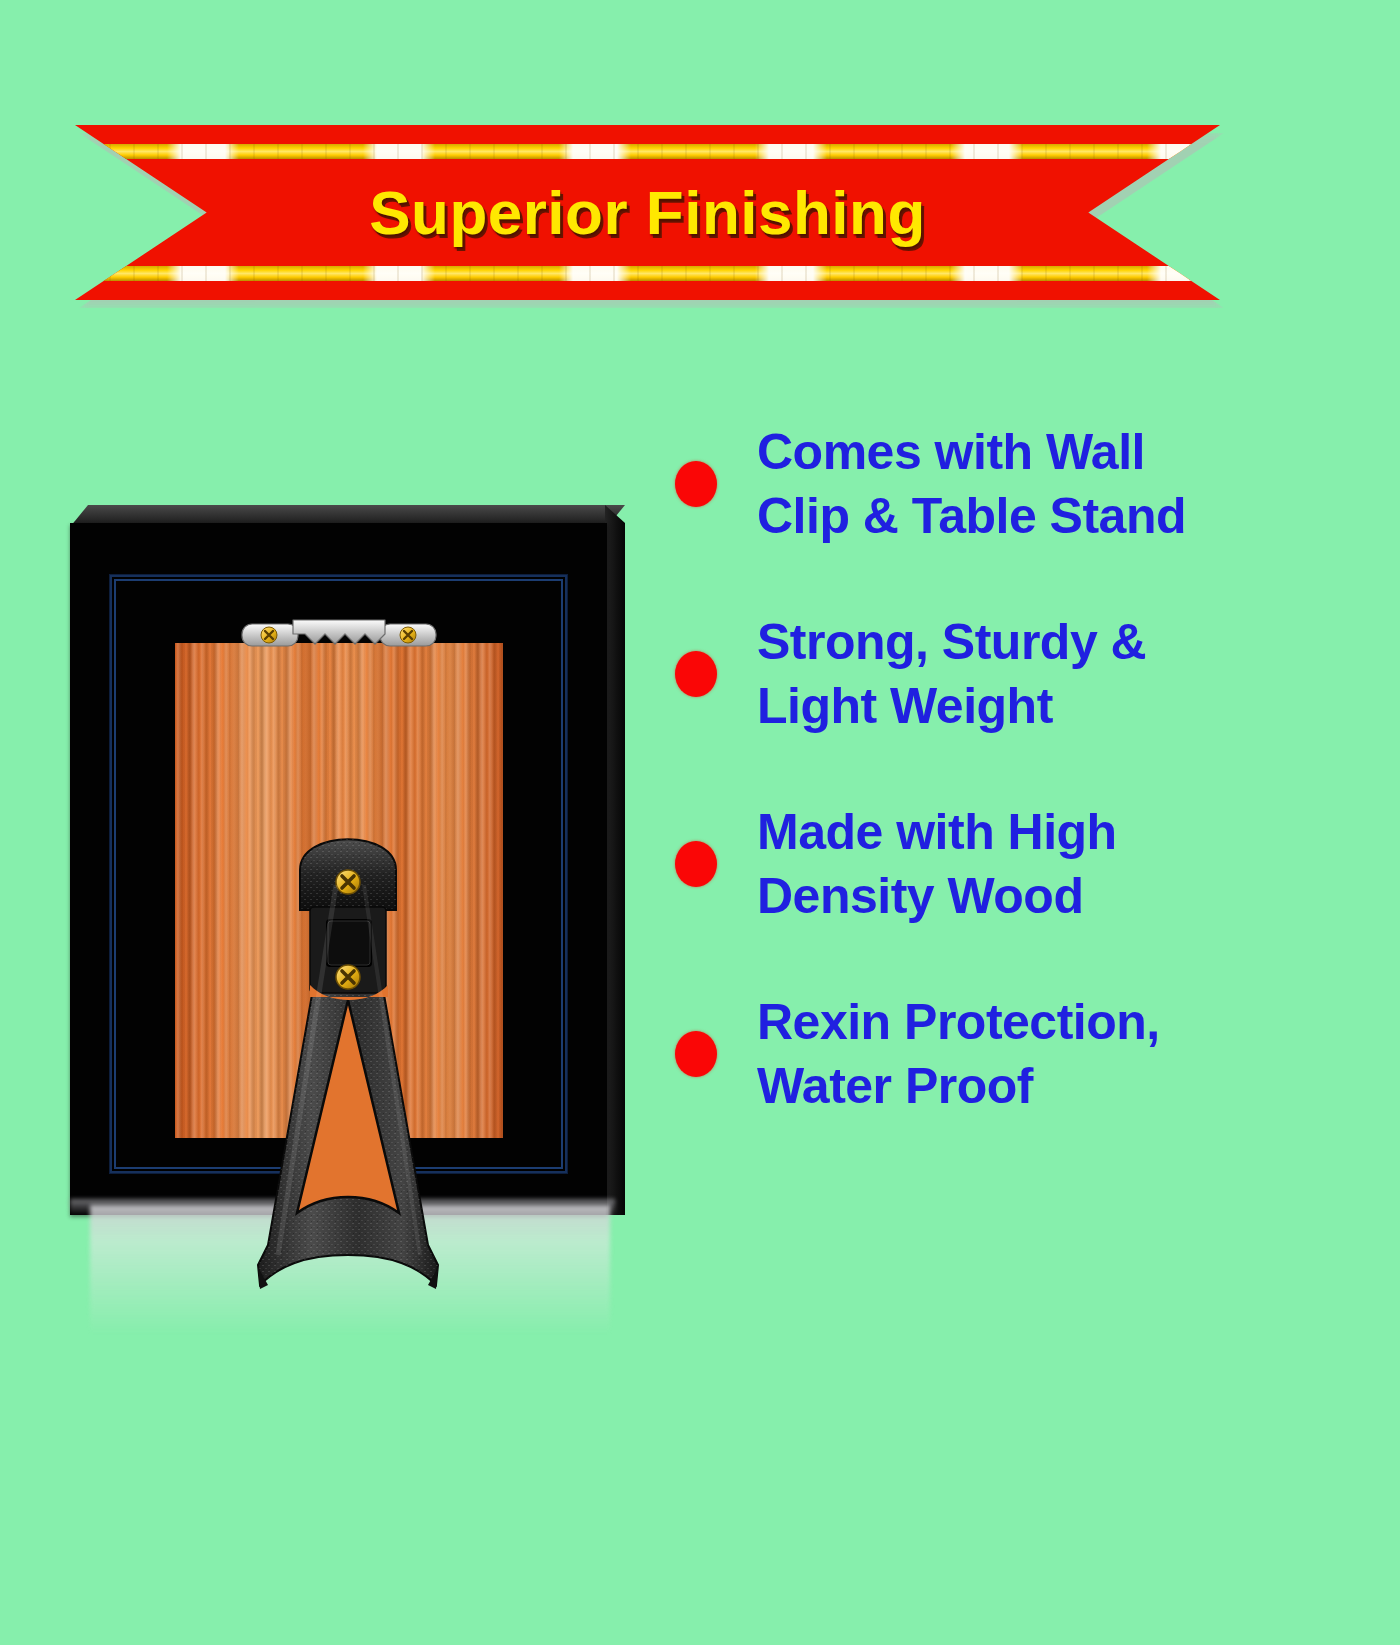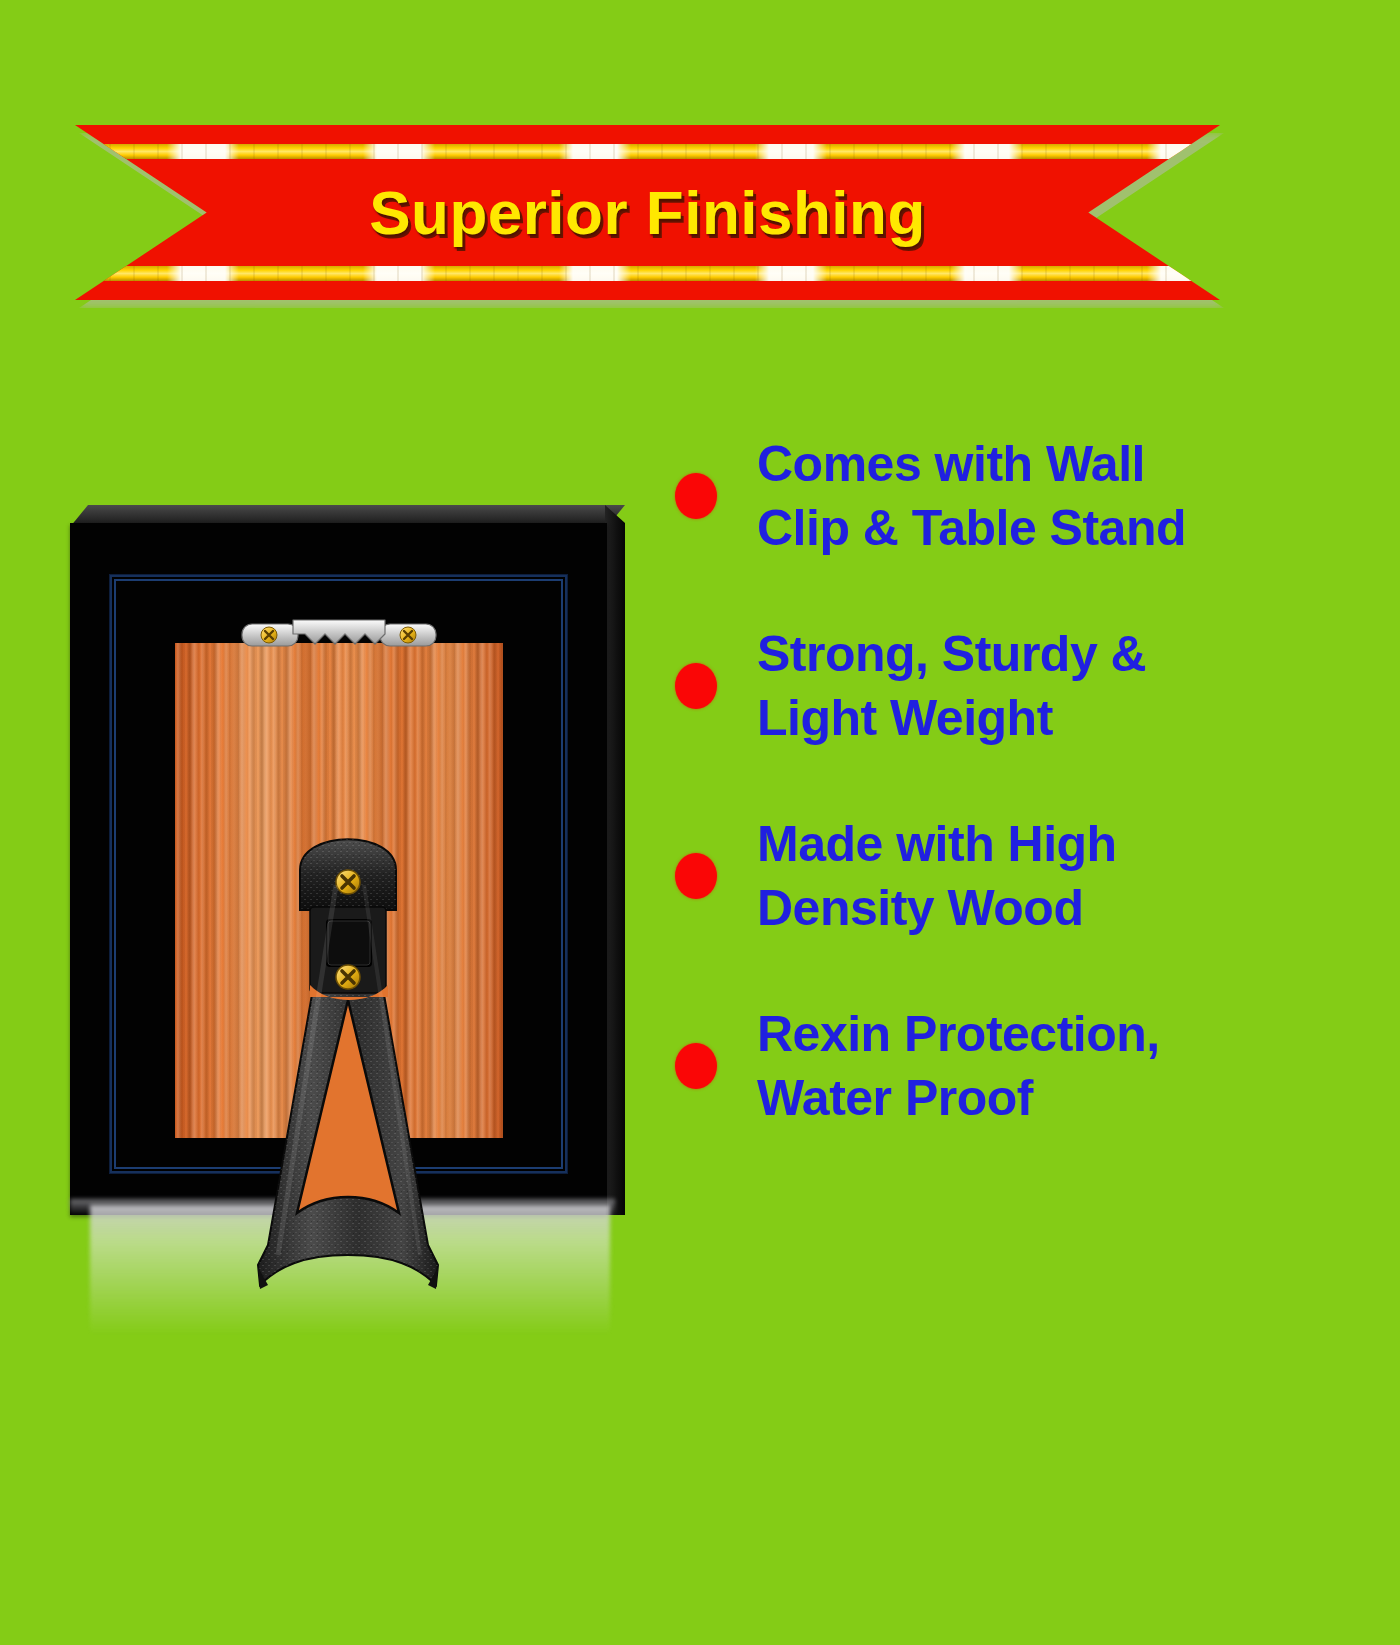--- a/index.html
+++ b/index.html
@@ -9,21 +9,21 @@
     background: #ffffff;
   }
   body {
     font-family: "Liberation Sans", sans-serif;
   }
 
   #page {
     position: relative;
     width: 1400px;
     height: 1645px;
-    background: #84cc16;
+    background: #86efac;
     overflow: hidden;
   }
 
   
   .banner-wrap {
     position: absolute;
     left: 75px;
     top: 125px;
     width: 1145px;
     height: 175px;
@@ -228,21 +228,21 @@
     height: 16px;
     background: linear-gradient(180deg, rgba(160,160,165,.7), rgba(247,247,245,0));
     filter: blur(2px);
     z-index: 2;
   }
 
   
   .features {
     position: absolute;
     left: 675px;
-    top: 432px;
+    top: 420px;
     width: 660px;
   }
   .feature {
     display: flex;
     align-items: center;
     margin-bottom: 62px;
     min-height: 118px;
   }
   .feature:last-child { margin-bottom: 16px; }
   .bullet {

